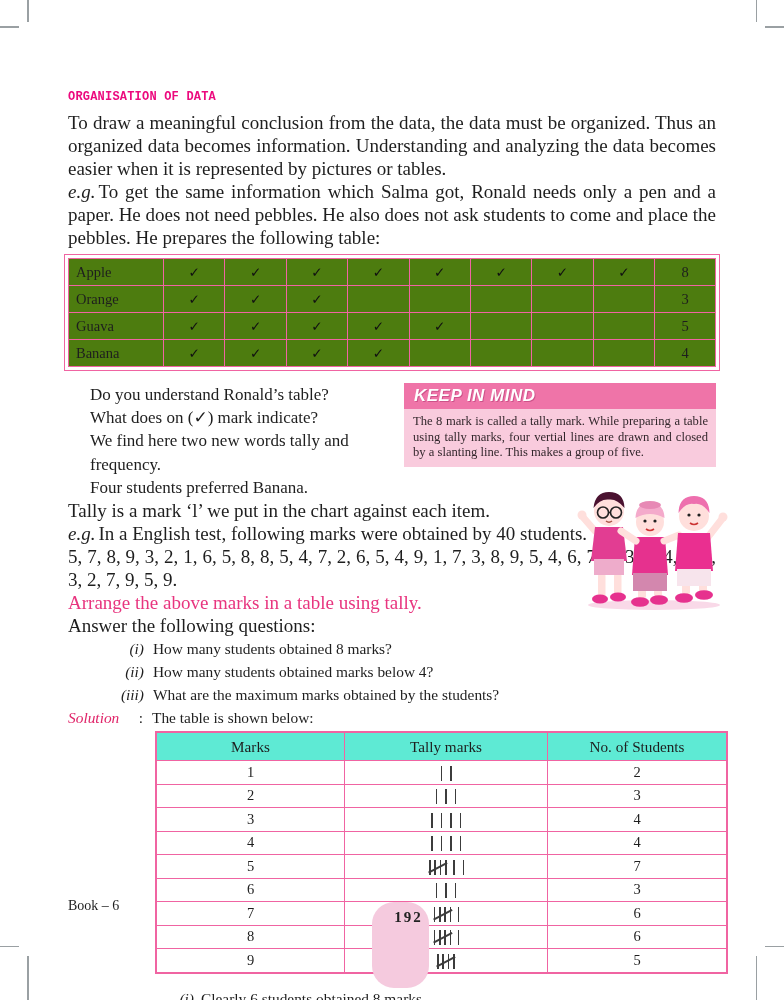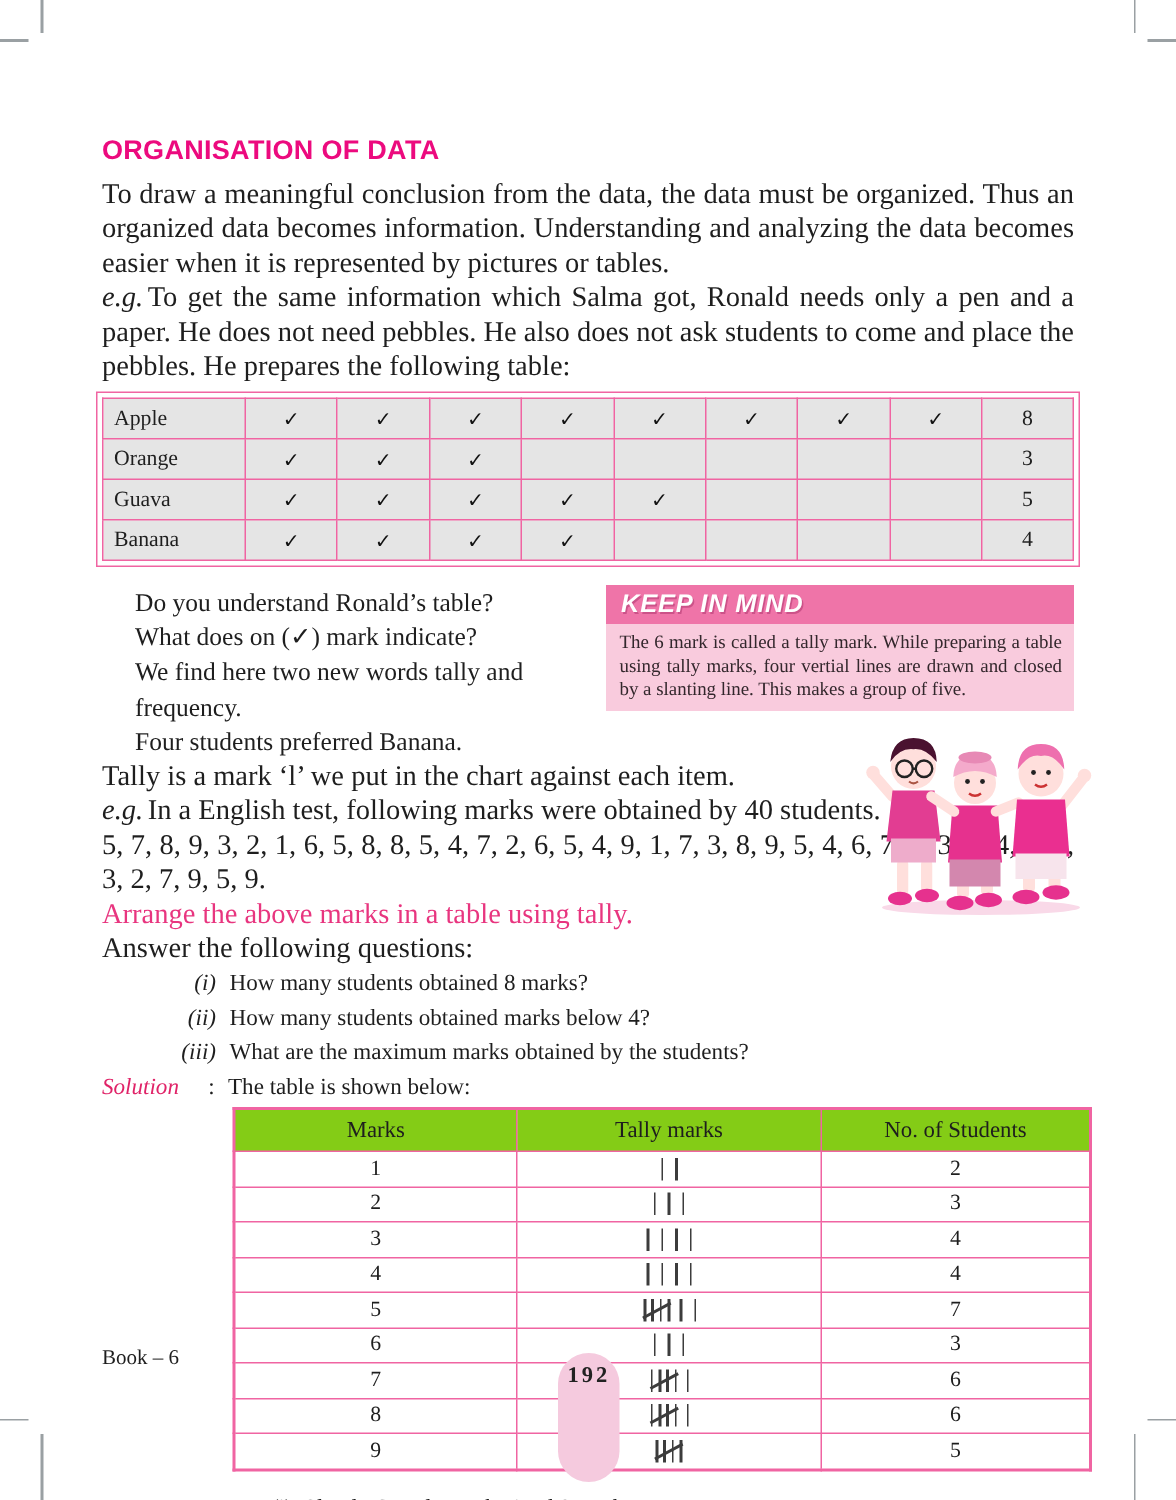--- a/index.html
+++ b/index.html
@@ -10,30 +10,30 @@
   .cm.tl-v{left:27px;top:0;width:1.5px;height:22px}
   .cm.tl-h{left:0;top:26px;width:19px;height:1.5px}
   .cm.tr-v{right:27px;top:0;width:1.5px;height:22px}
   .cm.tr-h{right:0;top:26px;width:19px;height:1.5px}
   .cm.bl-h{left:0;bottom:53px;width:19px;height:1.5px}
   .cm.bl-v{left:27px;bottom:0;width:1.5px;height:44px}
   .cm.br-h{right:0;bottom:53px;width:19px;height:1.5px}
   .cm.br-v{right:27px;bottom:0;width:1.5px;height:44px}
 
   .content{padding:90px 68px 0 68px;}
-  h1.sec{font-family:Liberation Sans, sans-serif;font-size:18px;font-weight:bold;
+  h1.sec{font-family:Liberation Mono, monospace;font-size:12px;font-weight:bold;
          color:#ec0a7e;margin:0 0 7px 0;letter-spacing:.2px;}
   p.body{font-size:19px;line-height:23px;margin:0;text-align:justify;}
   .ital{font-style:italic;}
   .sp{margin-right:3px;}
 
   
   table.fruit{border-collapse:collapse;width:648px;margin:9px 0 0 0;table-layout:fixed;
               border:1.5px solid #f064a2;outline:1px solid #f064a2;outline-offset:3px;}
-  table.fruit td{border:1px solid #f064a2;height:24px;font-size:14.5px;background:#e5e5e5;}
+  table.fruit td{border:1px solid #f064a2;height:24px;font-size:14.5px;background:#4d7c0f;}
   table.fruit td.fname{width:86px;padding-left:7px;}
   table.fruit td.chk{text-align:center;font-size:13.5px;color:#111;}
   table.fruit td.cnt{width:58px;text-align:center;}
 
   
   .mid{display:flex;margin-top:16px;}
   .qlines{flex:1;padding-left:22px;font-size:17px;line-height:23.2px;}
   .kim{width:312px;flex:none;}
   .kim-head{background:#ef74a8;color:#fff;font-family:"Liberation Sans",sans-serif;
             font-weight:bold;font-style:italic;font-size:17px;letter-spacing:.5px;
@@ -46,21 +46,21 @@
   .qrow{display:flex;line-height:23px;font-size:15.4px;}
   .qrow .ql{width:34px;text-align:right;font-style:italic;margin-right:9px;flex:none;}
   .solrow{display:flex;line-height:23px;font-size:15.4px;}
   .solrow .slab{color:#e02368;width:62px;flex:none;font-style:italic;}
   .solrow .scol{width:22px;flex:none;text-align:center;}
 
   
   table.marks{border-collapse:collapse;width:561px;margin:2px 0 0 87px;table-layout:fixed;
               border:2px solid #f064a2;}
   table.marks th{border:1px solid #f064a2;height:25px;font-size:15.2px;font-weight:normal;
-                 background:#84cc16;}
+                 background:#5eead4;}
   table.marks td{border:1px solid #f064a2;height:20.5px;font-size:14.5px;text-align:center;background:#fff;}
   table.marks th:nth-child(1),table.marks td:nth-child(1){width:185px;}
   table.marks th:nth-child(2),table.marks td:nth-child(2){width:200px;}
   table.marks th:nth-child(3),table.marks td:nth-child(3){width:176px;}
 
   
   .tally{display:inline-flex;align-items:center;gap:5px;height:15px;vertical-align:middle;}
   .tg{position:relative;width:20px;height:15px;display:inline-block;}
   .tg i{position:absolute;top:0;width:1.5px;height:100%;background:#3c3c3c;}
   .tg i:nth-child(1){left:1px}.tg i:nth-child(2){left:6.3px}
@@ -69,21 +69,21 @@
              background:#3c3c3c;transform:rotate(62deg);}
   .to{display:inline-block;width:1.5px;height:15px;background:#3c3c3c;}
   .to + .to{margin-left:3px;}
 
   .answers{margin:13px 0 0 88px;}
   .arow{display:flex;line-height:23px;font-size:15.4px;}
   .arow .ql{width:38px;text-align:right;font-style:italic;margin-right:7px;flex:none;}
 
   .bookfoot{position:absolute;left:68px;top:898px;font-size:14px;}
   .pagepill{position:absolute;left:372px;top:902px;width:41px;height:86px;
-            background:#f5cade;border-radius:22px;text-align:center;}
+            background:#f5cade;border-radius:22px;text-align:center;padding-left:16px;}
   .pagepill span{display:inline-block;margin-top:7px;font-weight:bold;font-size:15px;
                  letter-spacing:2px;color:#222;}
   .kids{position:absolute;left:562px;top:481px;width:178px;height:130px;}
 </style>
 </head>
 <body>
 
 <div class="page">
   <div class="cm tl-v"></div>
   <div class="cm tl-h"></div>
@@ -156,21 +156,21 @@
 
     <div class="mid">
       <div class="qlines">
         <div>Do you understand Ronald’s table?</div>
         <div>What does on (✓) mark indicate?</div>
         <div>We find here two new words tally and frequency.</div>
         <div>Four students preferred Banana.</div>
       </div>
       <aside class="kim">
         <div class="kim-head">KEEP IN MIND</div>
-        <div class="kim-body">The 6 mark is called a tally mark. While preparing a table using tally marks, four vertial lines are drawn and closed by a slanting line. This makes a group of five.</div>
+        <div class="kim-body">The 8 mark is called a tally mark. While preparing a table using tally marks, four vertial lines are drawn and closed by a slanting line. This makes a group of five.</div>
       </aside>
     </div>
 
     <p class="body">Tally is a mark ‘l’ we put in the chart against each item.</p>
 
     <p class="body"><span class="ital sp">e.g.</span><span>In a English test, following marks were obtained by 40 students.</span></p>
 
     <p class="body">5, 7, 8, 9, 3, 2, 1, 6, 5, 8, 8, 5, 4, 7, 2, 6, 5, 4, 9, 1, 7, 3, 8, 9, 5, 4, 6, 7, 8, 3, 5, 4, 7, 8, 3, 2, 7, 9, 5, 9.</p>
 
     <p class="body magenta">Arrange the above marks in a table using tally.</p>

